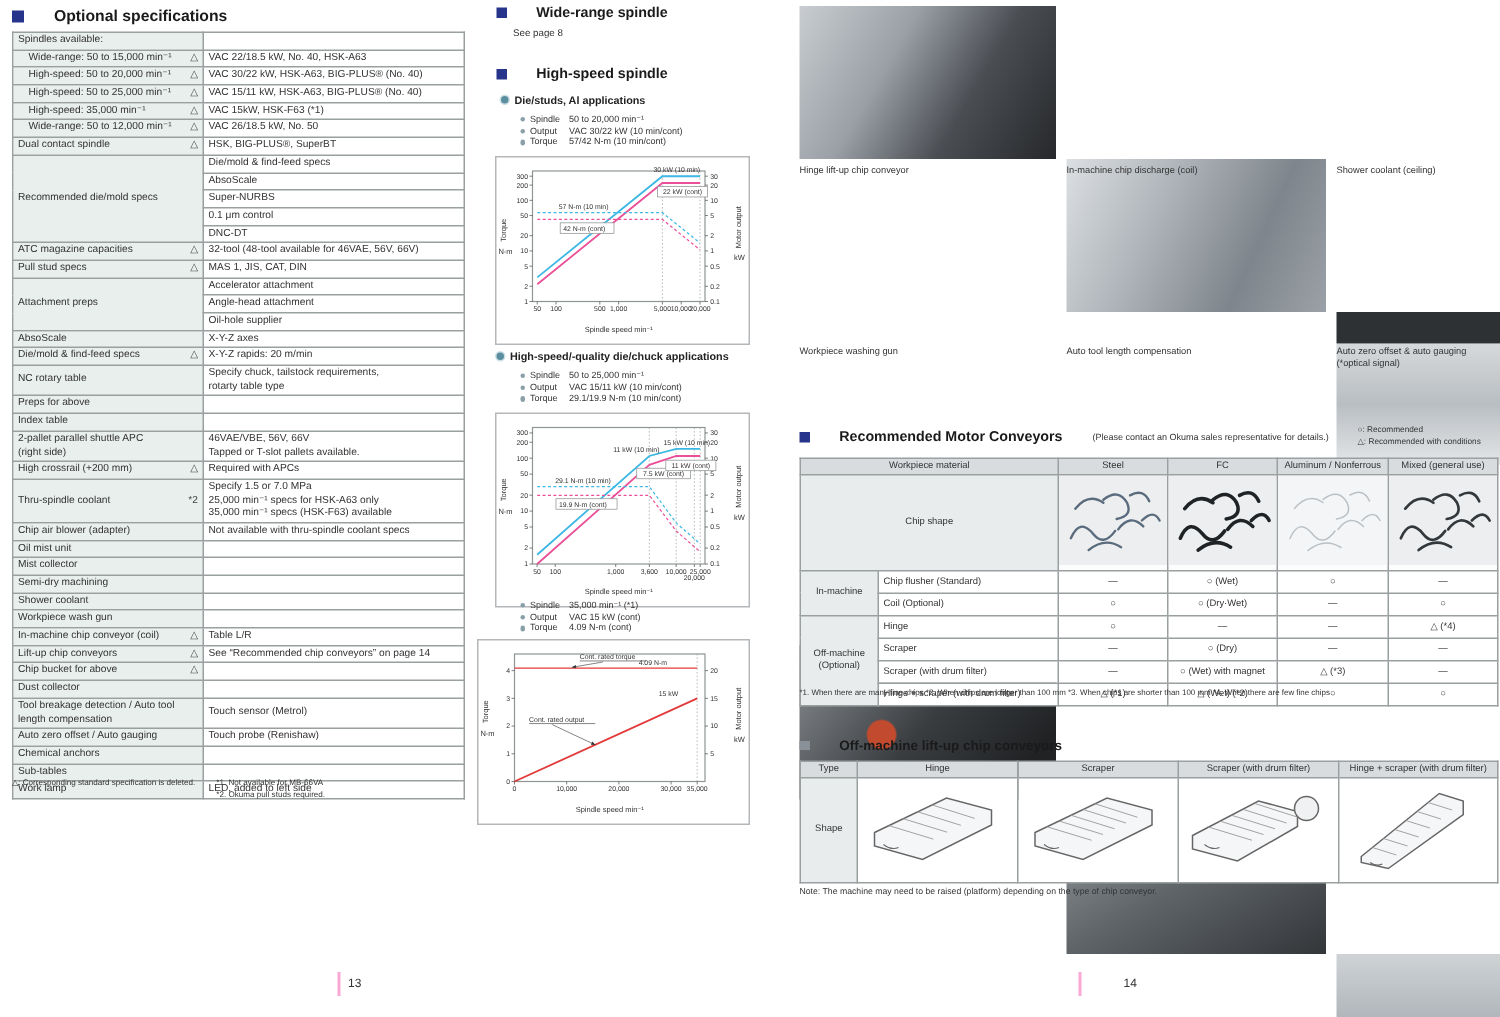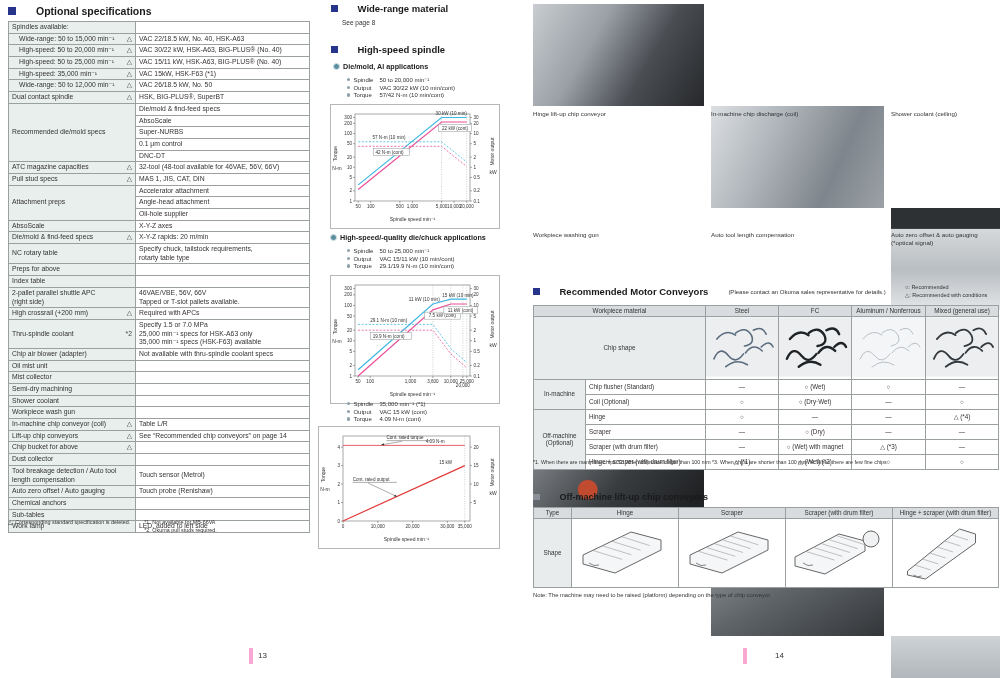--- a/index.html
+++ b/index.html
@@ -34,21 +34,21 @@
   .caption{font-size:6.2px;color:#333;line-height:1.25;white-space:pre-line;}
   .rt{width:465px;table-layout:fixed;}
   .rt th,.rt td{border:1px solid #9aa0a0;font-size:6.3px;padding:1px 3px;text-align:center;
        vertical-align:middle;font-weight:normal;line-height:1.25;white-space:pre-line;}
   .rt th{background:#d8dcdf;}
   .rt td.glabel{background:#e9eced;}
   .rt td.item{text-align:left;background:#fff;}
   .legend{font-size:5.5px;text-align:left;line-height:1.5;color:#333;}
   .note6{font-size:5.8px;color:#333;}
   .hdrnote{font-size:6px;font-weight:normal;color:#333;}
-  .pagenum{font-size:8px;color:#333;border-left:4px solid #f9a8d4;padding-left:5px;line-height:1.9;height:16px;margin-left:24px;}
+  .pagenum{font-size:8px;color:#333;border-left:2px solid #f9a8d4;padding-left:5px;line-height:1.9;height:16px;}
   .chipcell{padding:0 !important;background:#fdfdfd;}
   .shapecell{padding:0 !important;background:#fff;}
 </style>
 </head>
 <body>
 
 <div class="abs sec-title" style="left:8px;top:5px;">
   <span class="sq"></span>
   <span>Optional specifications</span>
 </div>
@@ -219,32 +219,32 @@
 </table>
 
 <div class="abs footnote" style="left:8px;top:518px;width:310px;">
   <span class="pre">△: Corresponding standard specification is deleted.</span>
   <span class="pre">*1. Not available for MB-66VA
 *2. Okuma pull studs required.</span>
 </div>
 
 <div class="abs sec-title" style="left:331px;top:3px;font-size:9.5px;">
   <span class="sq small"></span>
-  <span>Wide-range material</span>
+  <span>Wide-range spindle</span>
 </div>
 <div class="abs" style="left:342px;top:19px;font-size:6.5px;">See page 8</div>
 
 <div class="abs sec-title" style="left:331px;top:44px;font-size:9.5px;justify-content:flex-end;">
   <span class="sq small"></span>
   <span>High-speed spindle</span>
 </div>
 
 <div class="abs subhead" style="left:333px;top:62px;">
   <span class="dot-ring"></span>
-  <span>Die/mold, Al applications</span>
+  <span>Die/studs, Al applications</span>
 </div>
 <div id="specs0" class="abs speclist" style="left:347px;top:76px;">
     <div class="row">
       <span class="b"></span>
       <span class="k">Spindle</span>
       <span>50 to 20,000 min⁻¹</span>
     </div>
     <div class="row">
       <span class="b"></span>
       <span class="k">Output</span>

